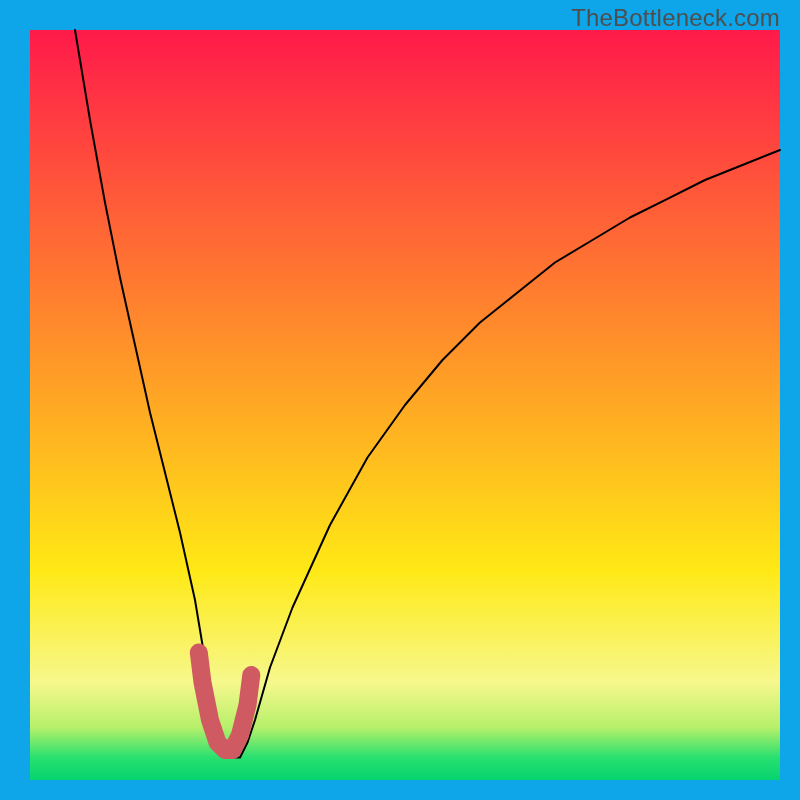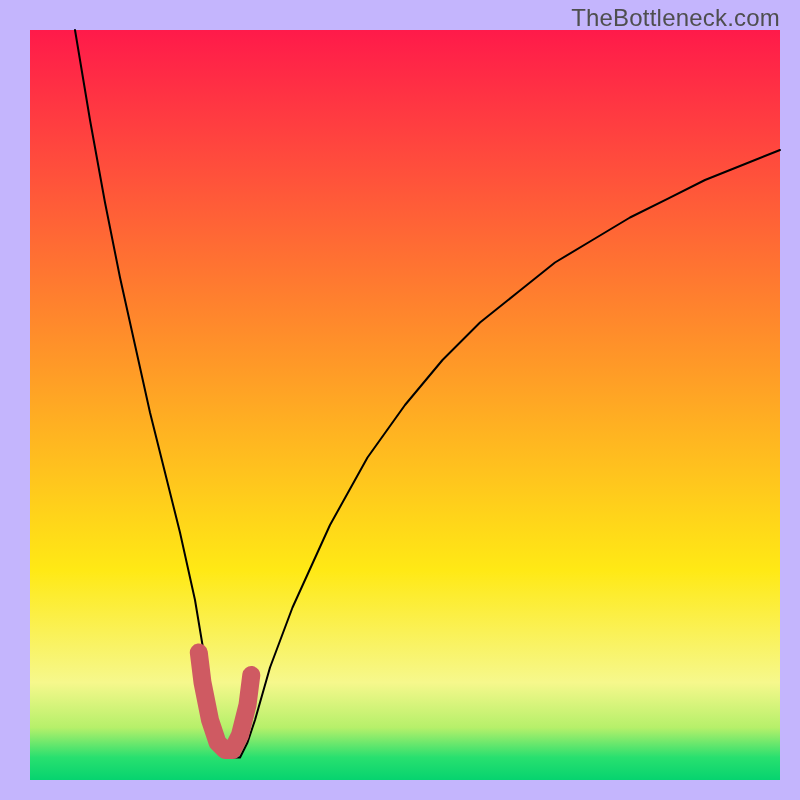--- a/index.html
+++ b/index.html
@@ -9,21 +9,21 @@
     height: 800px;
     background: #000;
     overflow: hidden;
   }
   .frame {
     position: absolute;
     top: 0;
     left: 0;
     width: 800px;
     height: 800px;
-    background: #c4b5fd;
+    background: #0ea5e9;
   }
   .watermark {
     position: absolute;
     top: 4px;
     right: 20px;
     color: #4e4e4e;
     font-family: Arial, Helvetica, sans-serif;
     font-size: 24px;
     font-weight: 400;
     letter-spacing: 0.2px;

